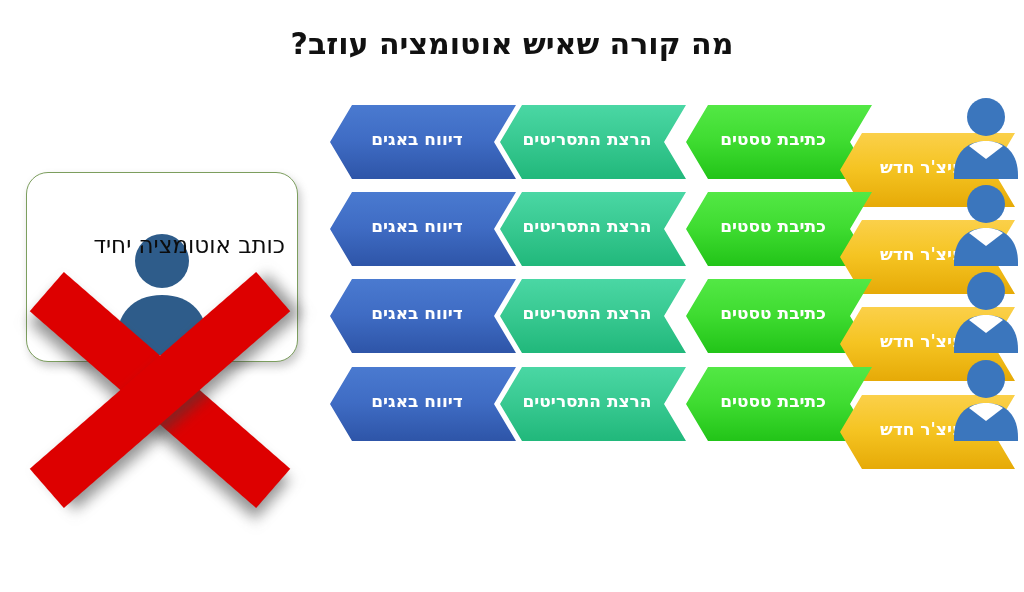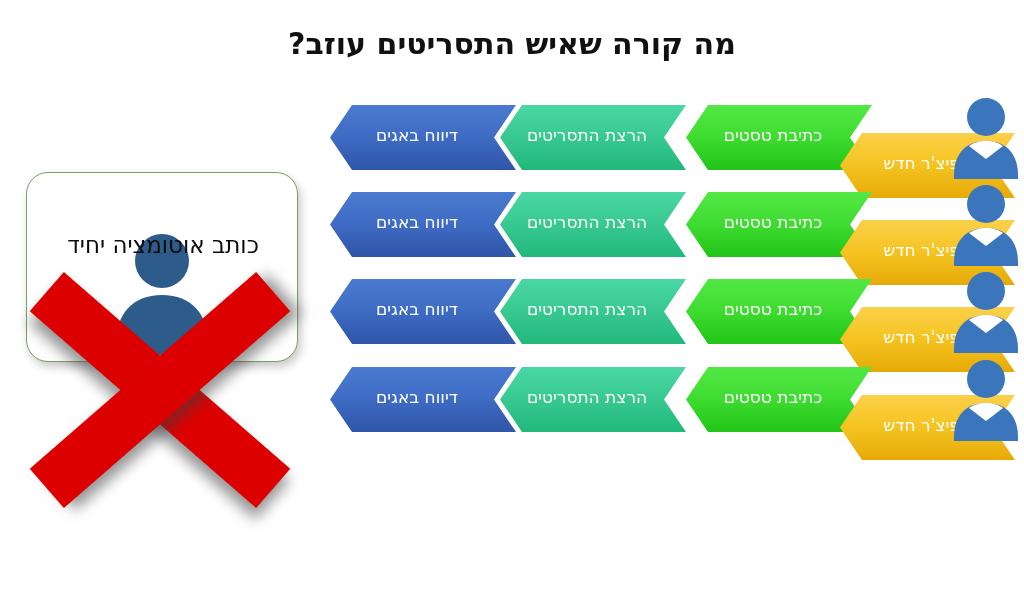--- a/index.html
+++ b/index.html
@@ -63,21 +63,20 @@
     height: 130px;
     overflow: hidden;
   }
   #card-person-icon svg { display:block; }
 
   #single-writer-label {
     position: absolute;
     left: 14px;
     top: 54px;
     width: 244px;
-    text-align: center;
     direction: rtl;
     font-size: 23px;
     line-height: 36px;
     color: #0c0c0c;
     font-weight: normal;
     z-index: 4;
   }
 
   
   #red-x {
@@ -118,33 +117,34 @@
   }
   .flow-row[data-row="0"] { top: 10px; }
   .flow-row[data-row="1"] { top: 97px; }
   .flow-row[data-row="2"] { top: 184px; }
   .flow-row[data-row="3"] { top: 272px; }
 
   .chev {
     position: absolute;
     top: 0;
     width: 186px;
-    height: 65px;
+    height: 74px;
     display: flex;
     align-items: center;
     justify-content: center;
     box-sizing: border-box;
     direction: rtl;
     color: #ffffff;
     font-size: 17px;
     line-height: 21px;
     text-align: center;
     padding: 0 30px 5px 18px;
     clip-path: polygon(22px 0, 100% 0, calc(100% - 22px) 50%, 100% 100%, 22px 100%, 0 50%);
     filter: drop-shadow(3px 4px 4px rgba(120,120,120,0.55));
+    font-weight: bold;
   }
   .chev .chev-label { display:block; width:100%; }
 
   .chev-0 { left: 0px;   background: linear-gradient(to bottom, #4a7ad0 0%, #3f6cc4 48%, #2e55a8 100%); }
   .chev-1 { left: 170px; background: linear-gradient(to bottom, #4ad7a4 0%, #38c991 48%, #21b87b 100%); align-items: center; }
   .chev-2 { left: 356px; background: linear-gradient(to bottom, #53e845 0%, #3fdc31 48%, #22c418 100%); }
   .chev-3 { left: 510px; background: linear-gradient(to bottom, #fbd04a 0%, #f5c422 48%, #e6aa07 100%); width: 175px; margin-top: 28px; }
 
   .row-person {
     position: absolute;
@@ -152,21 +152,21 @@
     top: -12px;
     width: 86px;
     height: 86px;
     z-index: 5;
   }
   .row-person svg { display: block; }
 </style>
 </head>
 <body>
 
-<div id="slide-title">מה קורה שאיש התסריטים עוזב?</div>
+<div id="slide-title">מה קורה שאיש אוטומציה עוזב?</div>
 
 <div id="left-block">
 
   <div id="single-writer-card">
 
     <div id="card-person-icon">
       <svg width="120" height="130" viewBox="0 0 120 130" aria-hidden="true">
         <circle cx="60" cy="36" r="27" fill="#2e5c8a"></circle>
         <path d="M60 70 C30 70 14 90 14 118 L14 130 L106 130 L106 118 C106 90 90 70 60 70 Z" fill="#2e5c8a"></path>
       </svg>

